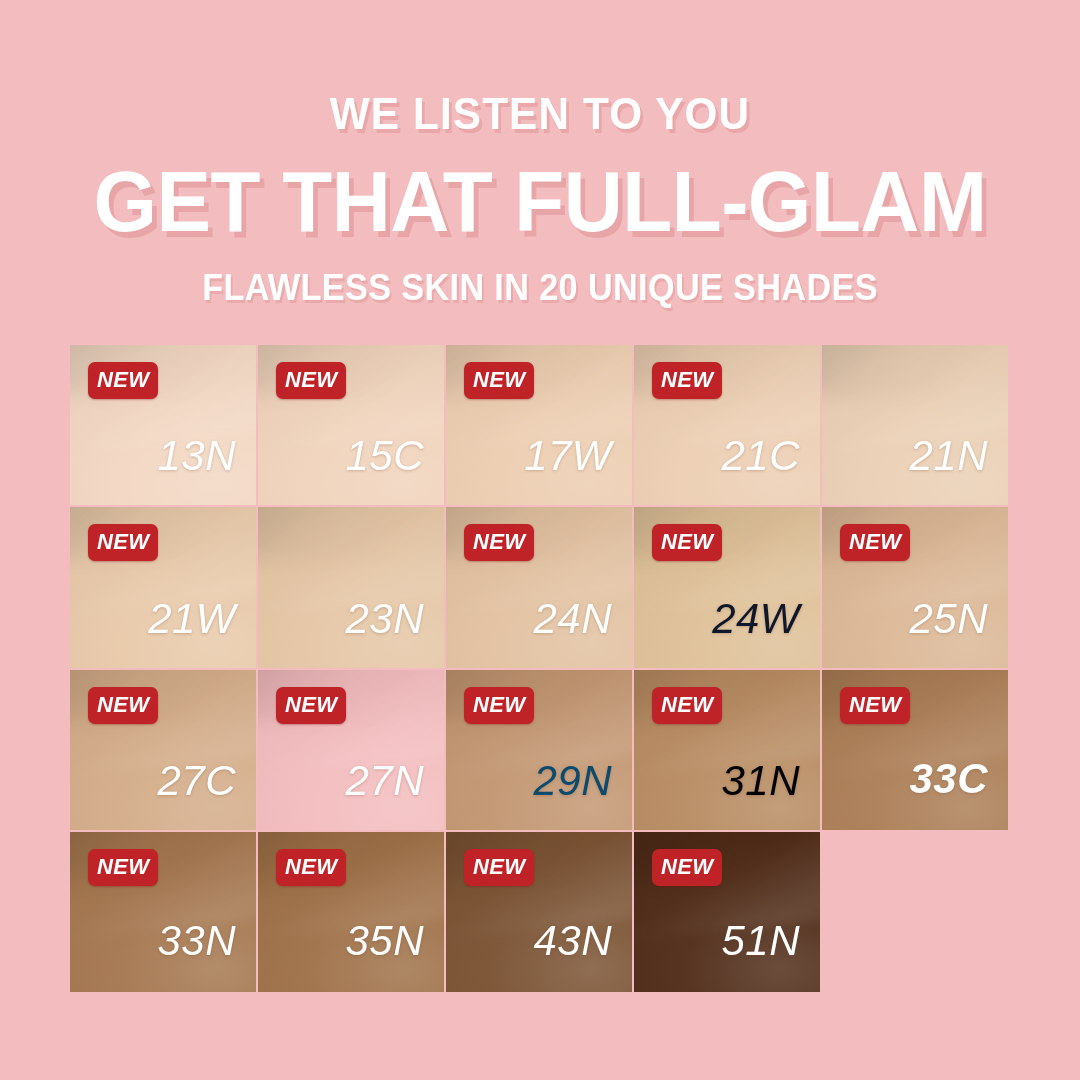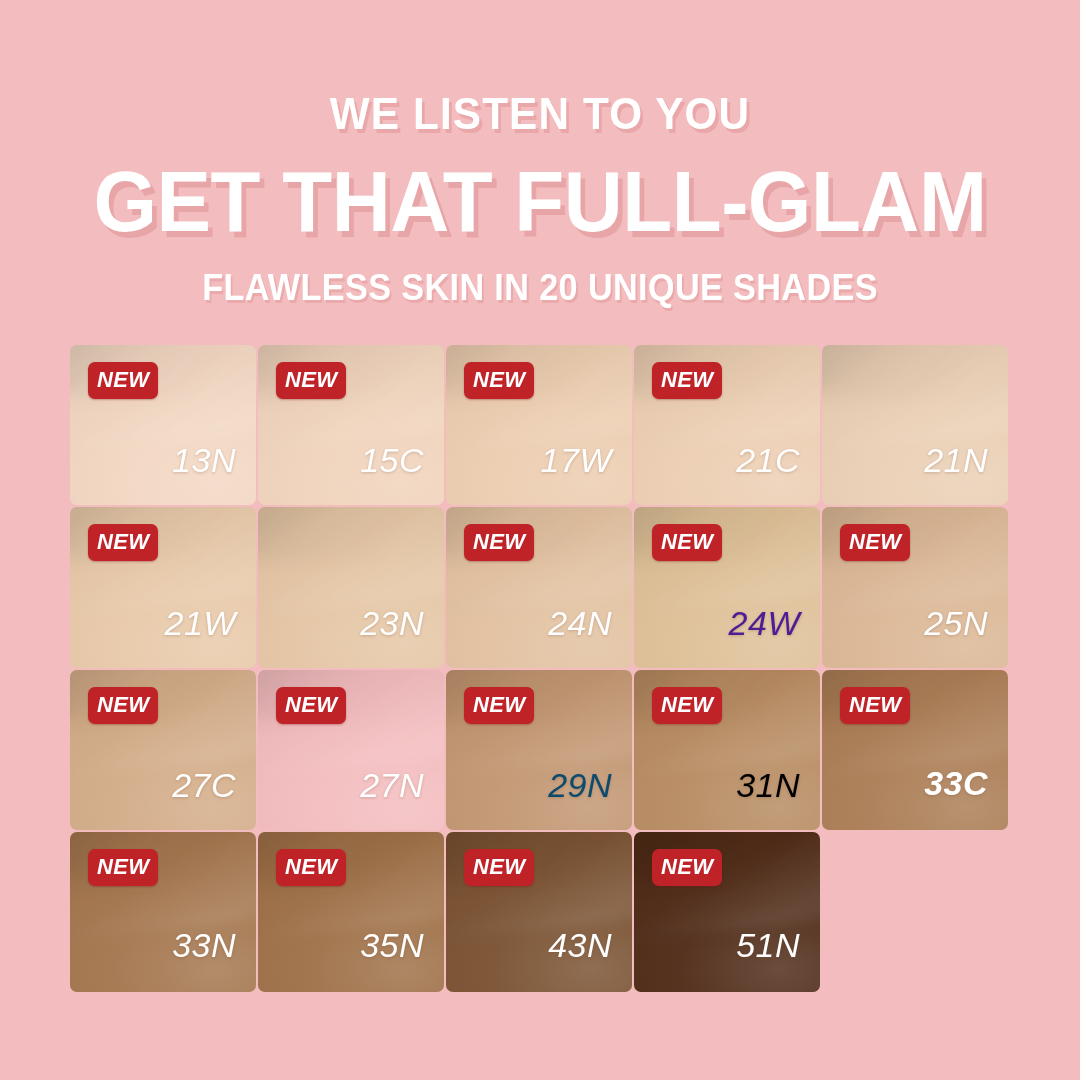--- a/index.html
+++ b/index.html
@@ -72,21 +72,20 @@
     width: 938px;
     height: 647px;
     display: grid;
     grid-template-columns: repeat(5, 1fr);
     grid-template-rows: repeat(4, 1fr);
     gap: 2px;
   }
   .swatch {
     position: relative;
     overflow: hidden;
-    border-radius: 7px;
   }
   
   .swatch .sheen-a,
   .swatch .sheen-b,
   .swatch .sheen-c {
     position: absolute;
     pointer-events: none;
   }
   .swatch .sheen-a {
     left: -30%;
@@ -140,21 +139,21 @@
     border-radius: 7px;
     z-index: 3;
     box-shadow: 0 1px 2px rgba(120,20,22,0.35);
   }
 
   .shade-code {
     position: absolute;
     right: 20px;
     bottom: 28px;
     color: #ffffff;
-    font-size: 34px;
+    font-size: 42px;
     font-weight: 400;
     font-style: italic;
     letter-spacing: 0.5px;
     line-height: 1;
     z-index: 3;
     text-shadow: 0 1px 3px rgba(120,70,40,0.28);
   }
   
   .shade-grid .row4 .shade-code {
     bottom: 30px;
@@ -224,21 +223,21 @@
         <span class="sheen-b"></span>
         <span class="sheen-c"></span>
         <span class="badge" style="background: rgb(191, 35, 40);">NEW</span>
         <span class="shade-code" style="color: rgb(255, 255, 255);">24N</span>
       </div>
       <div class="swatch row2" style="background: rgb(222, 192, 151);">
         <span class="sheen-a"></span>
         <span class="sheen-b"></span>
         <span class="sheen-c"></span>
         <span class="badge" style="background: rgb(191, 35, 40);">NEW</span>
-        <span class="shade-code" style="color: #4c1d95;">24W</span>
+        <span class="shade-code" style="color: #0f172a;">24W</span>
       </div>
       <div class="swatch row3" style="background: rgb(219, 183, 149);">
         <span class="sheen-a"></span>
         <span class="sheen-b"></span>
         <span class="sheen-c"></span>
         <span class="badge" style="background: rgb(191, 35, 40);">NEW</span>
         <span class="shade-code" style="color: rgb(255, 255, 255);">25N</span>
       </div>
       <div class="swatch row3" style="background: rgb(211, 172, 136);">
         <span class="sheen-a"></span>

